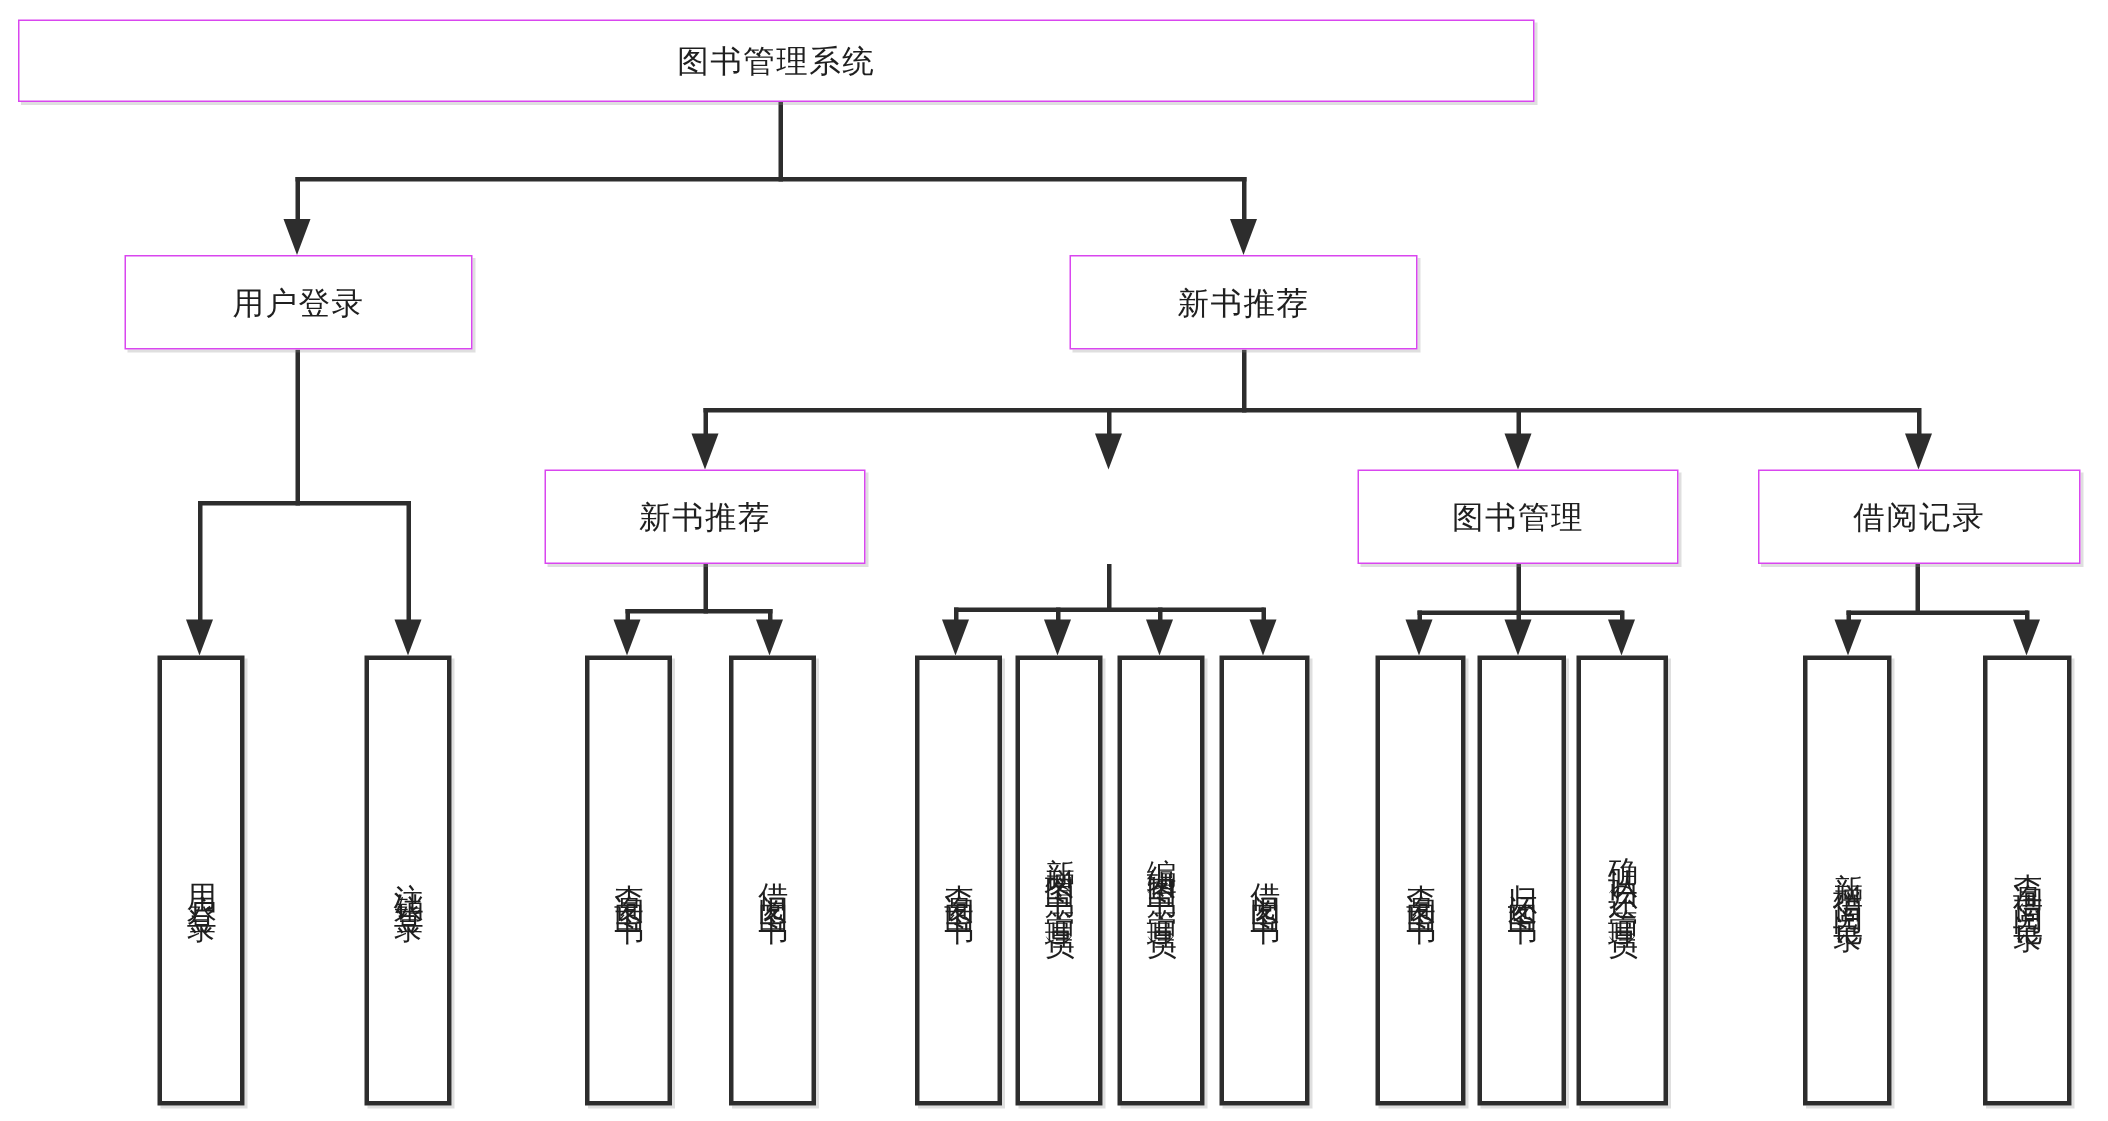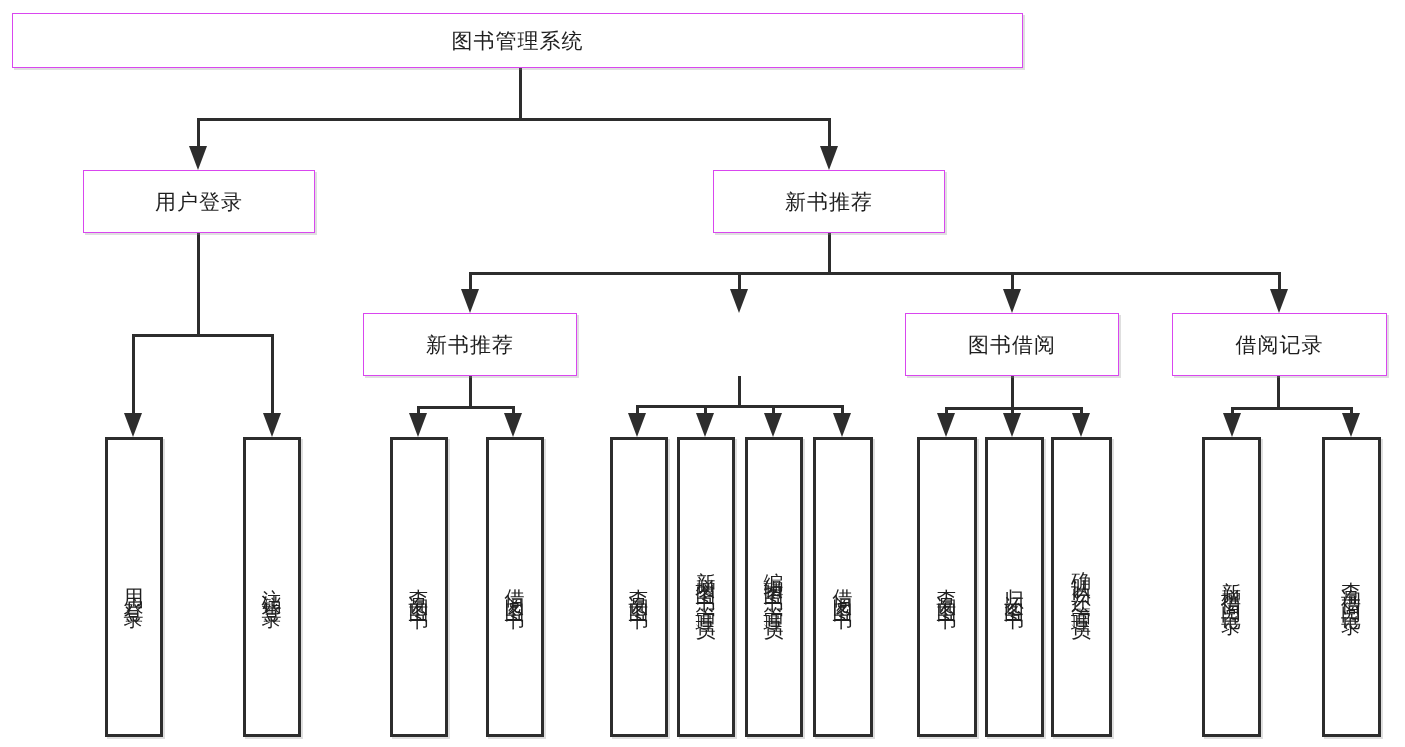--- a/index.html
+++ b/index.html
@@ -126,21 +126,21 @@
   <div class="ahead" style="left:730px; top:289px;"></div>
   <div class="stem" style="left:1011px; top:272px; height:22px;"></div>
   <div class="ahead" style="left:1003px; top:289px;"></div>
   <div class="stem" style="left:1278px; top:272px; height:22px;"></div>
   <div class="ahead" style="left:1270px; top:289px;"></div>
 
   <div class="box-h" style="left:363px; top:313px; width:214px; height:63px;">
     <span class="lbl">新书推荐</span>
   </div>
   <div class="box-h" style="left:905px; top:313px; width:214px; height:63px;">
-    <span class="lbl">图书借阅</span>
+    <span class="lbl">图书管理</span>
   </div>
   <div class="box-h" style="left:1172px; top:313px; width:215px; height:63px;font-family:Liberation Serif, serif;">
     <span class="lbl">借阅记录</span>
   </div>
 
   <div class="vline" style="left:469px; top:376px; height:33px;"></div>
   <div class="hline" style="left:417px; top:406px; width:98px;"></div>
   <div class="stem" style="left:417px; top:406px; height:12px;"></div>
   <div class="ahead" style="left:409px; top:413px;"></div>
   <div class="stem" style="left:512px; top:406px; height:12px;"></div>

